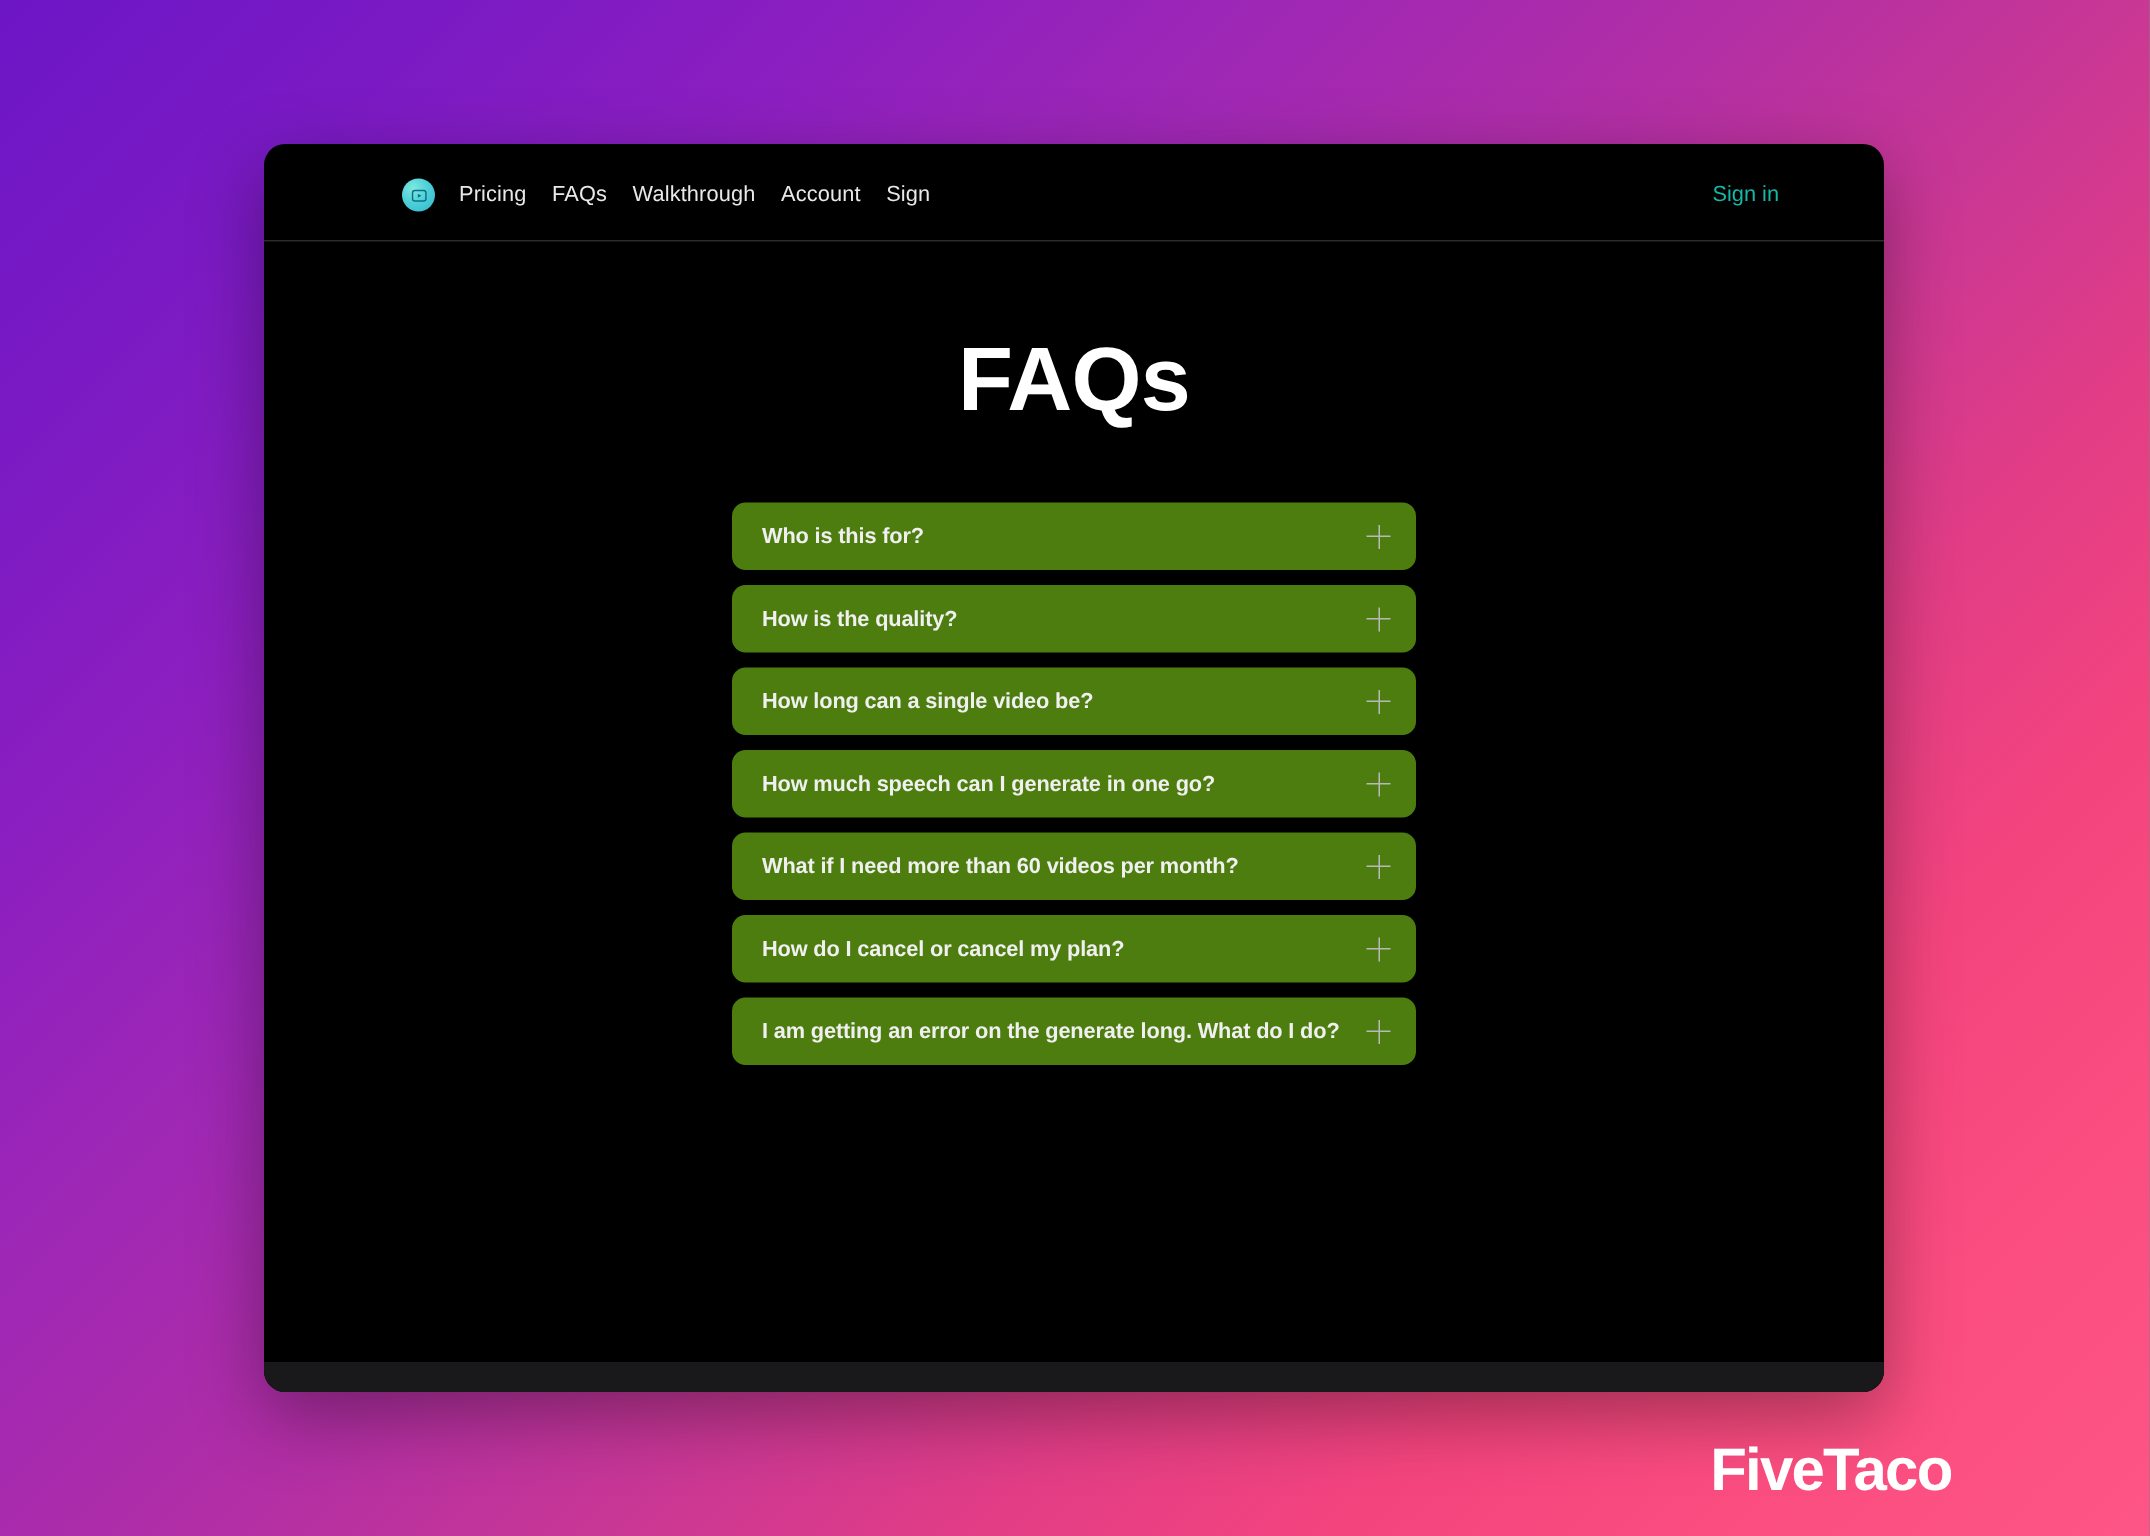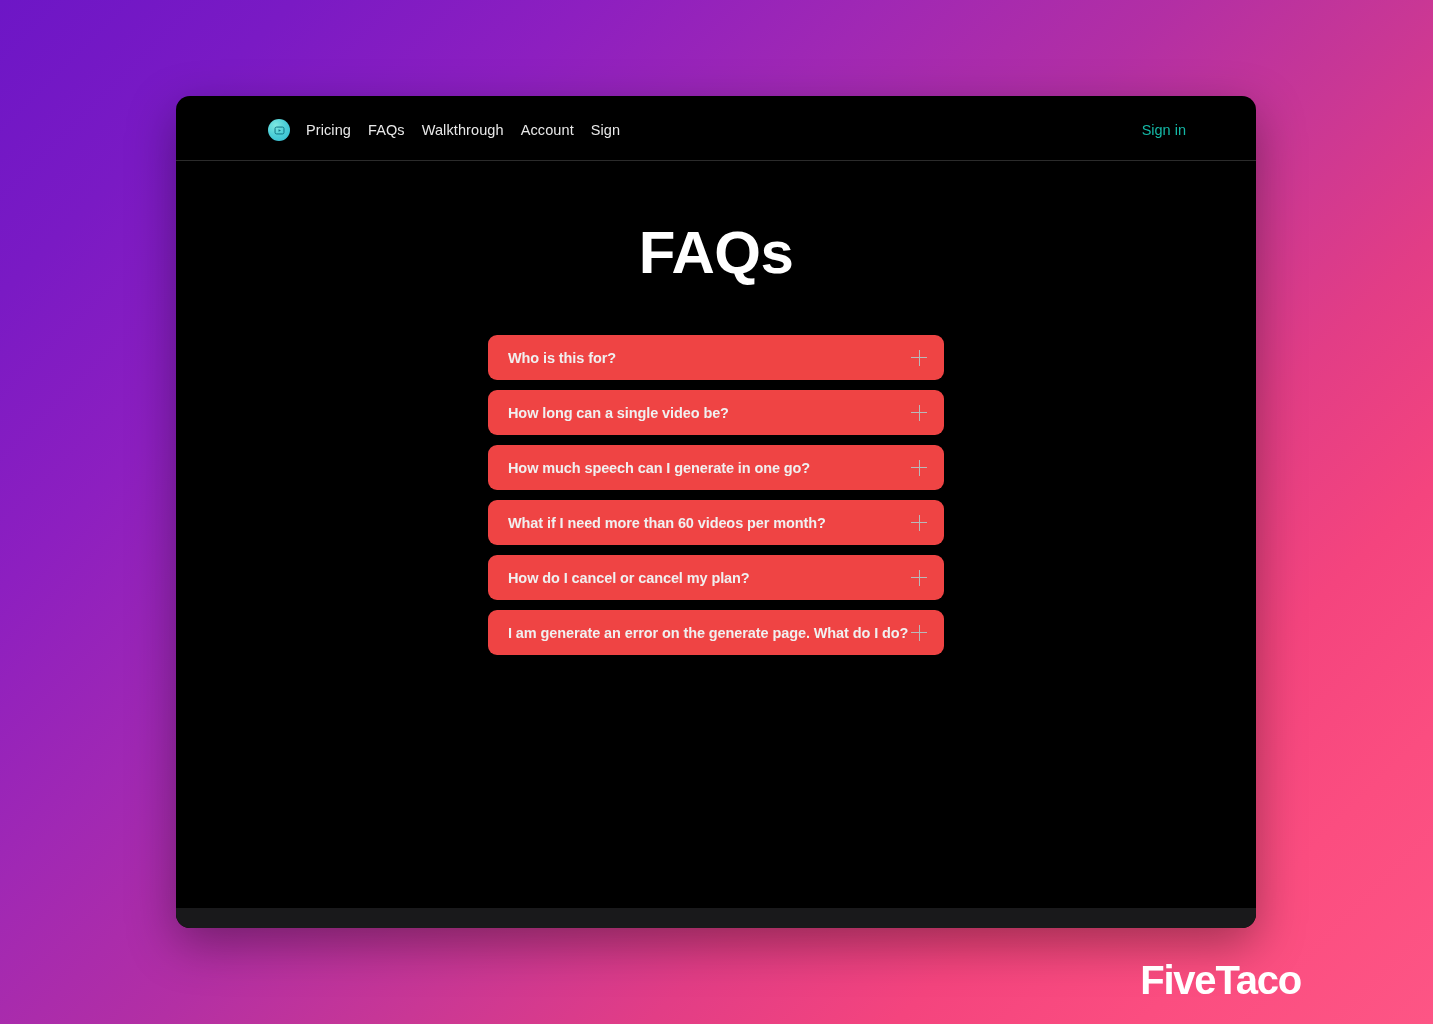--- a/index.html
+++ b/index.html
@@ -106,21 +106,21 @@
 
   .faq-list {
     width: 456px;
     margin: 0 auto;
     display: flex;
     flex-direction: column;
     gap: 10px;
   }
 
   .faq-item {
-    background: #ef4444;
+    background: #4d7c0f;
     border-radius: 9px;
     height: 45px;
     display: flex;
     align-items: center;
     justify-content: space-between;
     padding: 0 17px 0 20px;
     cursor: pointer;
   }
 
   .faq-question {
@@ -201,20 +201,24 @@
 
     <h1 class="page-title">FAQs</h1>
 
     <section class="faq-list">
 
       <div class="faq-item">
         <span class="faq-question">Who is this for?</span>
         <span class="faq-toggle"></span>
       </div>
 
+      <div class="faq-item">
+        <span class="faq-question">How is the quality?</span>
+        <span class="faq-toggle"></span>
+      </div>
 
       <div class="faq-item">
         <span class="faq-question">How long can a single video be?</span>
         <span class="faq-toggle"></span>
       </div>
 
       <div class="faq-item">
         <span class="faq-question">How much speech can I generate in one go?</span>
         <span class="faq-toggle"></span>
       </div>
@@ -224,21 +228,21 @@
         <span class="faq-question">What if I need more than 60 videos per month?</span>
         <span class="faq-toggle"></span>
       </div>
 
       <div class="faq-item">
         <span class="faq-question">How do I cancel or cancel my plan?</span>
         <span class="faq-toggle"></span>
       </div>
 
       <div class="faq-item">
-        <span class="faq-question">I am generate an error on the generate page. What do I do?</span>
+        <span class="faq-question">I am getting an error on the generate long. What do I do?</span>
         <span class="faq-toggle"></span>
       </div>
 
     </section>
   </main>
 
   <footer class="site-footer">
 
     
 

